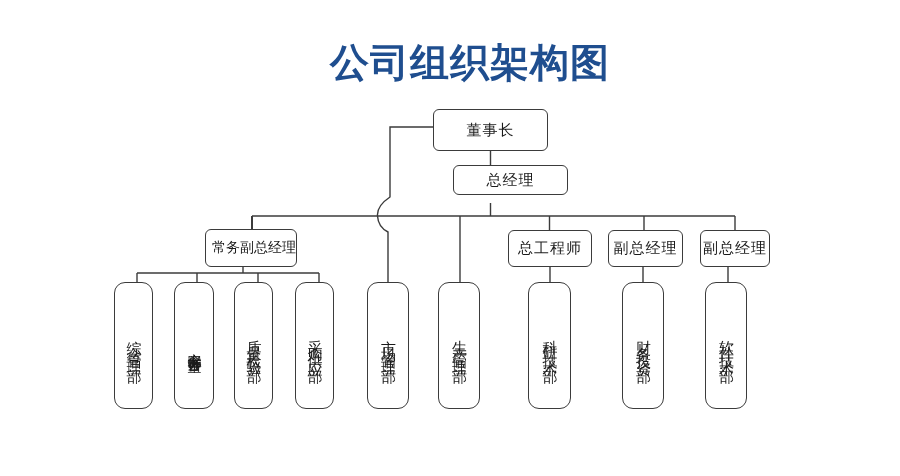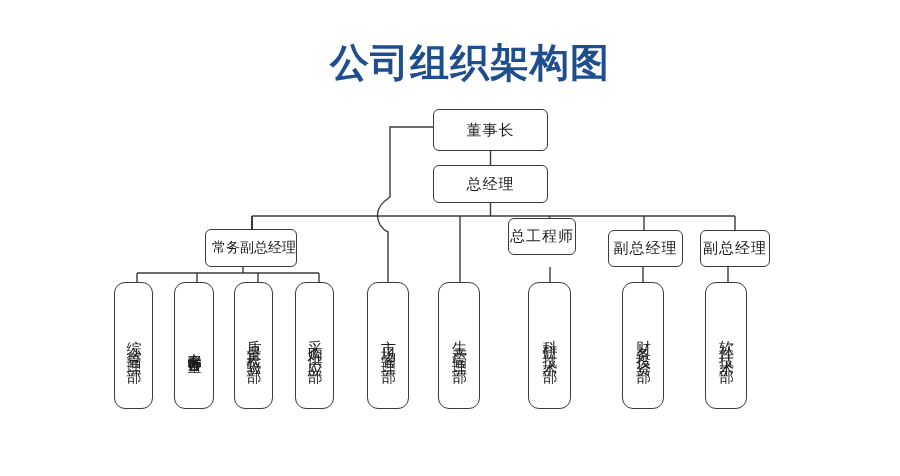--- a/index.html
+++ b/index.html
@@ -86,28 +86,28 @@
       <path d="M728 267 V282"></path>
 
       <path d="M433 127 L390 127 L390 197 C381 203 377 210 377.5 216 C378 224 382 229 388 232 L388 282"></path>
     </g>
   </svg>
 
   <div class="box h-box" style="left:433px; top:109px; width:115px; height:42px;">
     <span>董事长</span>
   </div>
 
-  <div class="box h-box" style="left:433px; top:165px; width:115px; height:38px;">
+  <div class="box h-box" style="left:453px; top:165px; width:115px; height:30px;">
     <span>总经理</span>
   </div>
 
   <div class="box h-box small" style="left:205px; top:229px; width:92px; height:38px;">
     <span>常务副总经理</span>
   </div>
-  <div class="box h-box" style="left:508px; top:218px; width:68px; height:37px;">
+  <div class="box h-box" style="left:508px; top:230px; width:84px; height:37px;">
     <span>总工程师</span>
   </div>
   <div class="box h-box" style="left:608px; top:230px; width:75px; height:37px;">
     <span>副总经理</span>
   </div>
   <div class="box h-box" style="left:700px; top:230px; width:70px; height:37px;">
     <span>副总经理</span>
   </div>
 
   <div class="box tall" style="left:114px; top:282px; width:39px; height:127px;">

